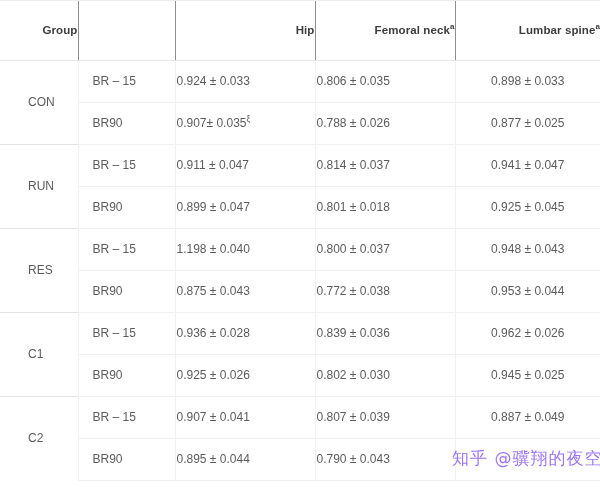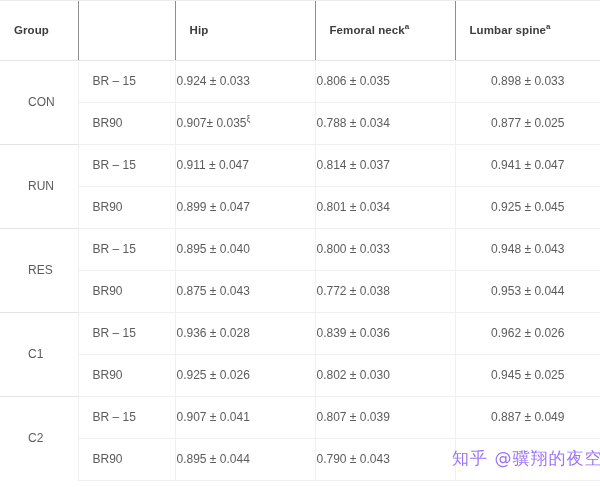--- a/index.html
+++ b/index.html
@@ -34,21 +34,21 @@
   col.c-group  { width: 78px; }
   col.c-cond   { width: 97px; }
   col.c-hip    { width: 140px; }
   col.c-fn     { width: 140px; }
   col.c-ls     { width: 145px; }
 
   
   thead th {
     height: 59px;
     padding: 0 0 0 14px;
-    text-align: left;
+    text-align: right;
     vertical-align: middle;
     font-size: 11.5px;
     font-weight: bold;
     color: #3d3d3d;
     letter-spacing: 0.1px;
     border-bottom: 1px solid #e6e6e6;
     background: #fff;
     box-sizing: border-box;
   }
   thead th.div-strong {
@@ -147,41 +147,41 @@
         <tr class="group-start">
           <td class="group-cell" rowspan="2">CON</td>
           <td class="cond-cell">BR – 15</td>
           <td class="val-cell"><span>0.924 ± 0.033</span></td>
           <td class="val-cell">0.806 ± 0.035</td>
           <td class="val-last">0.898 ± 0.033</td>
         </tr>
         <tr>
           <td class="cond-cell">BR90</td>
           <td class="val-cell"><span>0.907± 0.035</span><sup class="xi">ξ</sup></td>
-          <td class="val-cell">0.788 ± 0.034</td>
+          <td class="val-cell">0.788 ± 0.026</td>
           <td class="val-last">0.877 ± 0.025</td>
         </tr>
         <tr class="group-start">
           <td class="group-cell" rowspan="2">RUN</td>
           <td class="cond-cell">BR – 15</td>
           <td class="val-cell"><span>0.911 ± 0.047</span></td>
           <td class="val-cell">0.814 ± 0.037</td>
           <td class="val-last">0.941 ± 0.047</td>
         </tr>
         <tr>
           <td class="cond-cell">BR90</td>
           <td class="val-cell"><span>0.899 ± 0.047</span></td>
-          <td class="val-cell">0.801 ± 0.034</td>
+          <td class="val-cell">0.801 ± 0.018</td>
           <td class="val-last">0.925 ± 0.045</td>
         </tr>
         <tr class="group-start">
           <td class="group-cell" rowspan="2">RES</td>
           <td class="cond-cell">BR – 15</td>
-          <td class="val-cell"><span>0.895 ± 0.040</span></td>
-          <td class="val-cell">0.800 ± 0.033</td>
+          <td class="val-cell"><span>1.198 ± 0.040</span></td>
+          <td class="val-cell">0.800 ± 0.037</td>
           <td class="val-last">0.948 ± 0.043</td>
         </tr>
         <tr>
           <td class="cond-cell">BR90</td>
           <td class="val-cell"><span>0.875 ± 0.043</span></td>
           <td class="val-cell">0.772 ± 0.038</td>
           <td class="val-last">0.953 ± 0.044</td>
         </tr>
         <tr class="group-start">
           <td class="group-cell" rowspan="2">C1</td>

